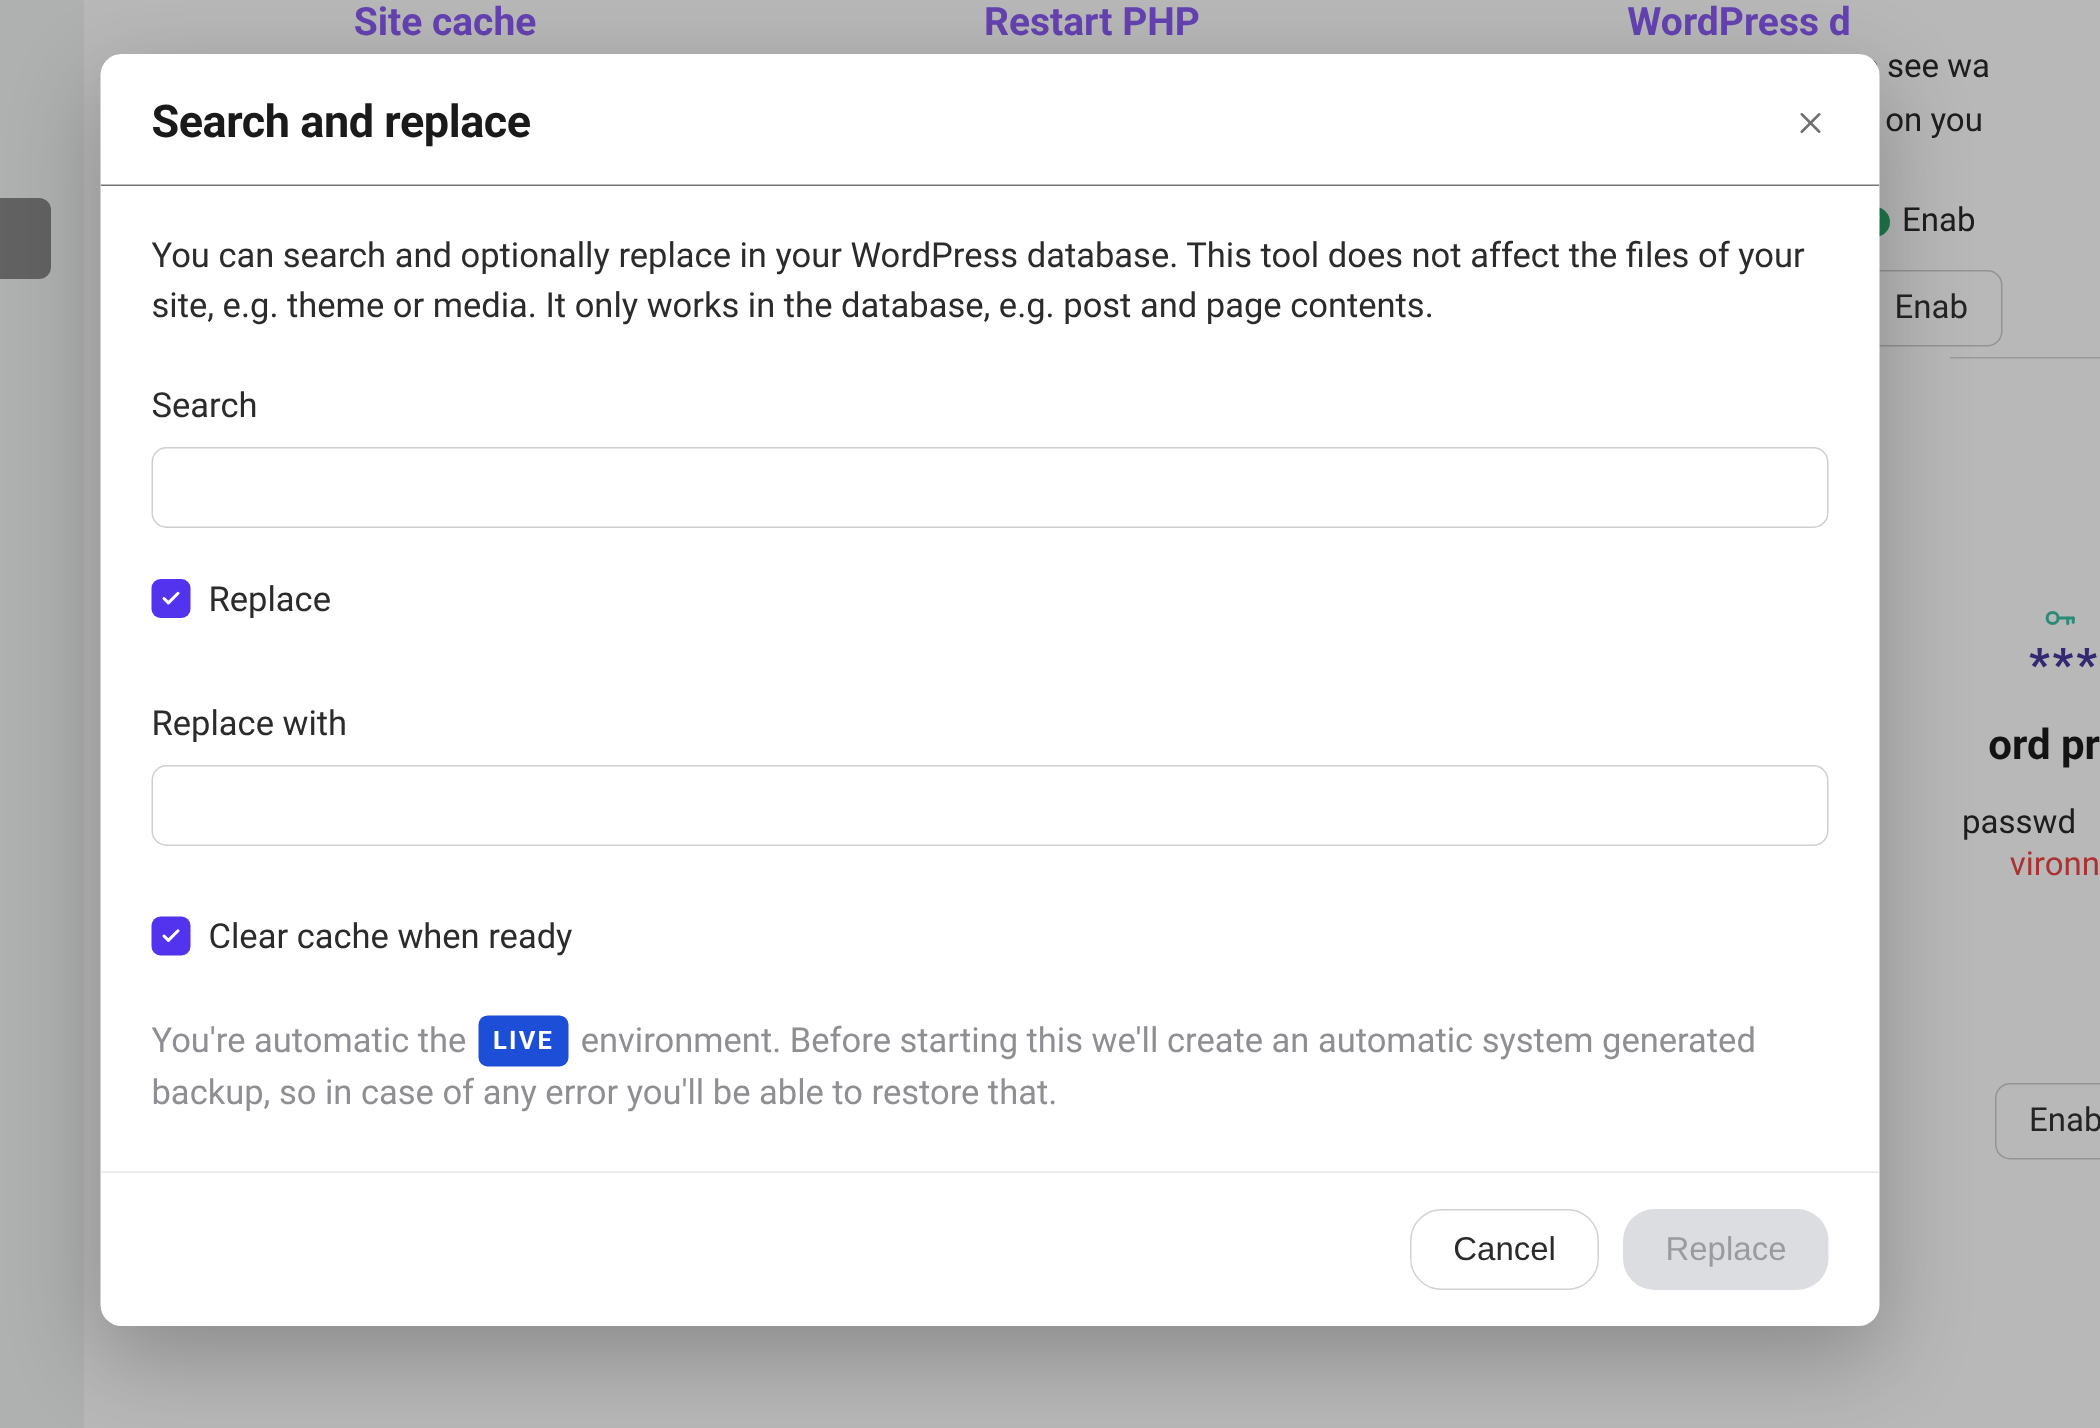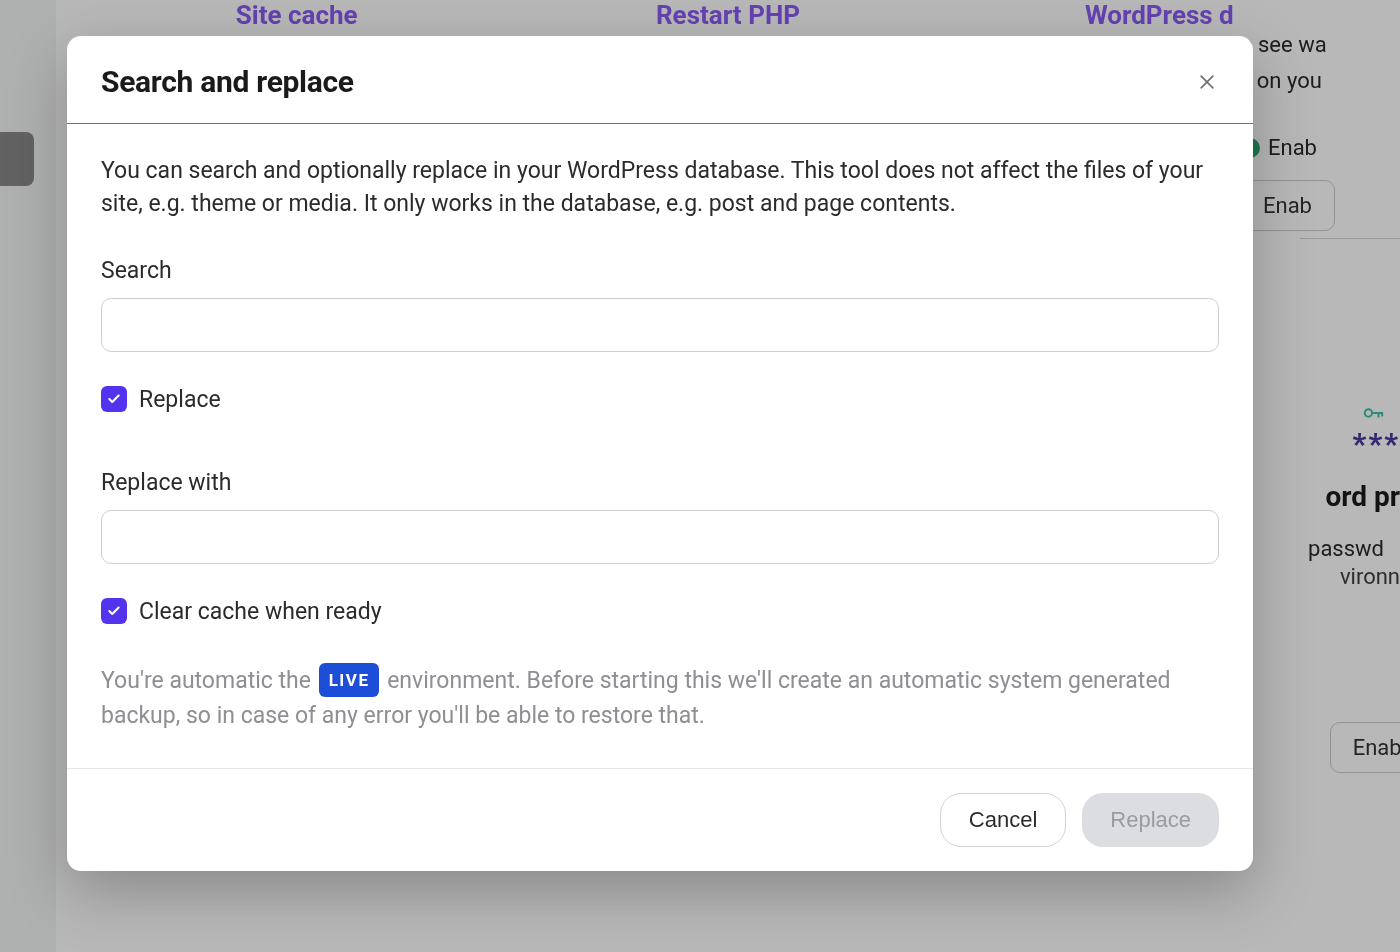--- a/index.html
+++ b/index.html
@@ -131,21 +131,21 @@
     top: 536px;
     font-size: 22px;
     color: #2a2a2a;
     white-space: nowrap;
   }
   .bg-text-environ {
     position: absolute;
     right: 0;
     top: 564px;
     font-size: 22px;
-    color: #404040;
+    color: #ef4444;
     white-space: nowrap;
   }
   .bg-btn2 {
     position: absolute;
     right: -30px;
     top: 722px;
     border: 1px solid #ccc;
     border-radius: 10px;
     padding: 12px 22px;
     font-size: 22px;
@@ -211,21 +211,21 @@
     font-size: 20px;
     outline: none;
     background: #fff;
   }
   .checkbox-row {
     display: flex;
     align-items: center;
     gap: 12px;
     margin-top: 34px;
   }
-  .checkbox-row.second { margin-top: 34px; }
+  .checkbox-row.second { margin-top: 47px; }
   .checkbox {
     width: 26px; height: 26px;
     border-radius: 6px;
     background: #5333ed;
     display: flex; align-items: center; justify-content: center;
     cursor: pointer;
     flex-shrink: 0;
     border: none;
     padding: 0;
   }

